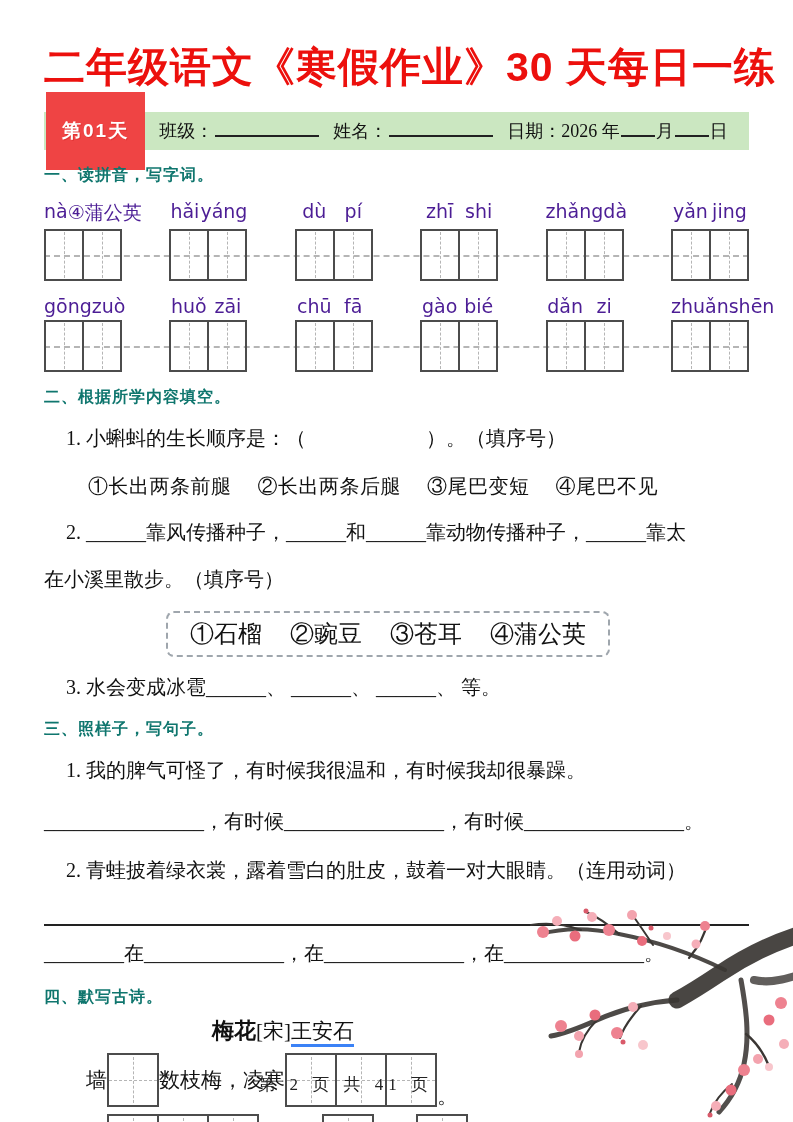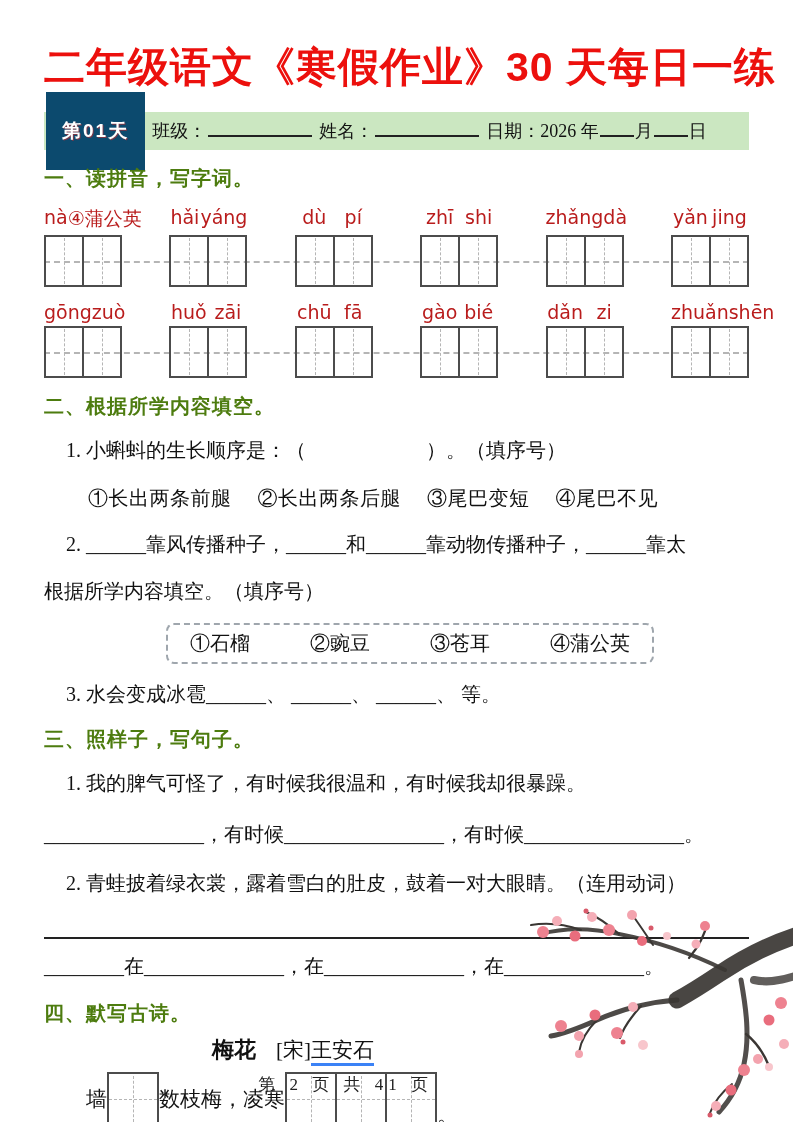--- a/index.html
+++ b/index.html
@@ -16,69 +16,69 @@
     font-family:"Liberation Sans","DejaVu Sans",sans-serif;
     font-weight:bold;font-size:41px;letter-spacing:1px;white-space:nowrap;
   }
 
   
   .header-bar{
     margin-top:17px;height:38px;background:#cbe7c1;
     display:flex;align-items:center;font-size:18px;
   }
   .day-badge{
-    background:#0c4a6e;color:#ffffff;height:46px;margin:2px;
+    background:#ef4444;color:#ffffff;height:46px;margin:2px;
     display:flex;align-items:center;padding:16px 16px;
     font-family:"Liberation Sans","DejaVu Sans",sans-serif;
     font-weight:bold;font-size:19px;letter-spacing:2px;
     text-shadow:1px 1px 0 rgba(214,40,40,.55);
   }
-  .hdr-item{margin-left:5px;white-space:nowrap;}
+  .hdr-item{margin-left:12px;white-space:nowrap;}
   .blank{display:inline-block;border-bottom:2px solid #222;height:15px;vertical-align:baseline;}
   .blank.w-wide{width:104px;margin:0 2px;}
   .blank.w-small{width:34px;margin:0 1px;}
 
   
   .sec-heading{
-    margin:15px 0 6px 0;color:#4d7c0f;
+    margin:15px 0 6px 0;color:#0f766e;
     font-family:Liberation Mono, monospace;
-    font-weight:bold;font-size:20px;letter-spacing:1px;
+    font-weight:bold;font-size:16px;letter-spacing:1px;
   }
 
   
   .pinyin-block{margin-top:14px;}
   .pin-line{display:flex;justify-content:space-between;}
   .pin-pair{
     width:78px;display:flex;
     font-family:"DejaVu Sans","Liberation Sans",sans-serif;
-    font-size:19px;color:#b91c1c;
+    font-size:19px;color:#4c1d95;
   }
   .pin-pair span{flex:1;text-align:center;white-space:nowrap;}
   .grid-line{display:flex;justify-content:space-between;position:relative;height:52px;margin-top:3px;}
   .grid-line::before{content:"";position:absolute;left:0;right:0;top:50%;border-top:2px dashed #b5b5b5;}
   .box2{display:flex;width:78px;height:52px;box-sizing:border-box;border:2px solid #4c4c4c;position:relative;}
   .box2 .cell{flex:1;position:relative;}
   .box2 .cell + .cell{border-left:2px solid #4c4c4c;}
   .box2 .cell::before{content:"";position:absolute;top:1px;bottom:1px;left:50%;border-left:1.5px dashed #b5b5b5;}
 
   
   .q-line{font-size:20px;line-height:1.68;margin:14px 0;}
   .indent{padding-left:22px;}
   .q-options{font-size:20px;line-height:1.6;padding-left:44px;letter-spacing:.5px;margin:2px 0;}
   .options-box{
     margin:4px 0 6px 122px;width:fit-content;
     border:2px dashed #9fa6ad;border-radius:8px;
-    padding:5px 22px;display:flex;gap:60px;font-size:20px;align-items:center;
+    padding:5px 22px;display:flex;gap:28px;font-size:24px;align-items:center;
   }
   .answer-line{font-size:20px;line-height:1.9;white-space:nowrap;margin:2px 0;}
   .rule-line{border-bottom:2px solid #222;height:22px;margin:0 0 8px 0;}
 
   
   .poem-title-row{
-    display:flex;align-items:baseline;gap:20px;
+    display:flex;align-items:baseline;
     margin:8px 0 6px 168px;font-size:21px;
   }
   .poem-name{font-family:"Liberation Sans","DejaVu Sans",sans-serif;font-weight:bold;font-size:22px;}
   .poem-author u, .author-name{border-bottom:3px solid #3b82f6;padding-bottom:1px;}
   .poem-line{display:flex;align-items:center;margin:7px 0 7px 42px;font-size:21px;height:54px;}
   .poem-line .txt{white-space:nowrap;}
   .pgroup{display:flex;border:2px solid #4c4c4c;height:50px;box-sizing:content-box;background:transparent;}
   .pcell{width:48px;height:50px;position:relative;}
   .pcell + .pcell{border-left:2px solid #4c4c4c;}
   .pcell::before{content:"";position:absolute;top:2px;bottom:2px;left:50%;border-left:1.5px dashed #b5b5b5;}
@@ -217,21 +217,21 @@
           <div class="cell"></div>
           <div class="cell"></div>
         </div>
     </div>
   </div>
 
   <div class="sec-heading">二、根据所学内容填空。</div>
   <div class="q-line indent">1. 小蝌蚪的生长顺序是：（　　　　　　）。（填序号）</div>
   <div class="q-options">①长出两条前腿　 ②长出两条后腿　 ③尾巴变短　 ④尾巴不见</div>
   <div class="q-line indent">2. ______靠风传播种子，______和______靠动物传播种子，______靠太</div>
-  <div class="q-line">根据所学内容填空。（填序号）</div>
+  <div class="q-line">在小溪里散步。（填序号）</div>
   <div class="options-box">
     <span>①石榴</span>
     <span>②豌豆</span>
     <span>③苍耳</span>
     <span>④蒲公英</span>
   </div>
   <div class="q-line indent">3. 水会变成冰雹______、 ______、 ______、 等。</div>
 
   <div class="sec-heading">三、照样子，写句子。</div>
   <div class="q-line indent">1. 我的脾气可怪了，有时候我很温和，有时候我却很暴躁。</div>

